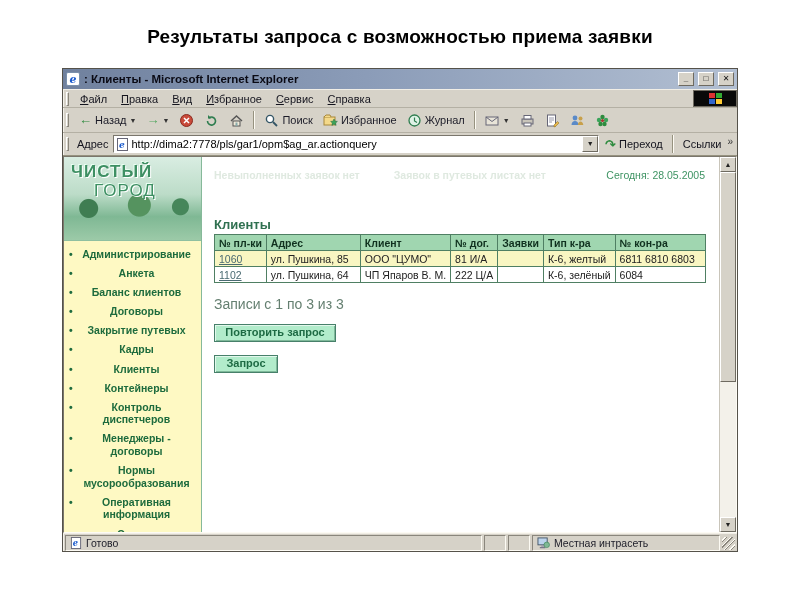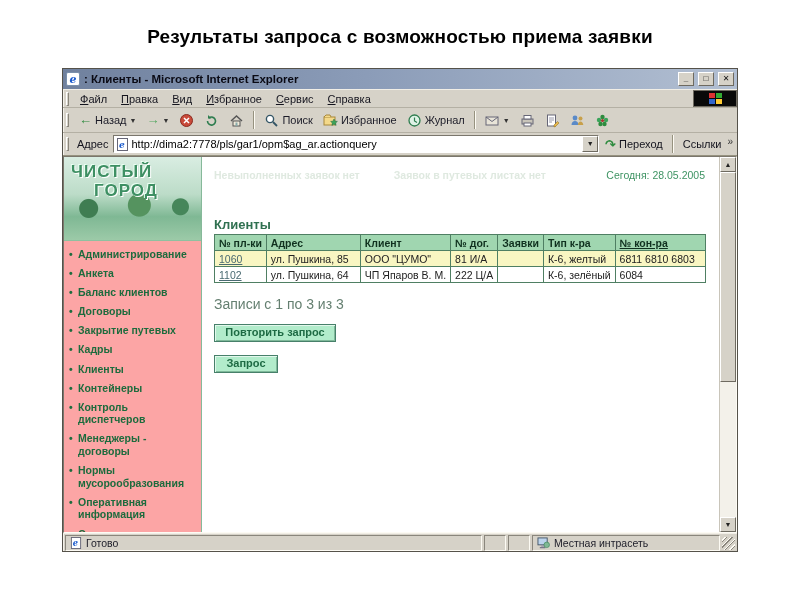--- a/index.html
+++ b/index.html
@@ -52,31 +52,31 @@
     border-color:#fff #6e6a60 #6e6a60 #fff; font-size:7px; text-align:center; line-height:14px; color:#222; }
   .go-btn { display:flex; align-items:center; gap:3px; font-size:11px; color:#14141e; padding:0 2px; }
   .go-arrow { color:#2e8b3e; font-size:13px; font-weight:bold; }
   .links-lbl { font-size:11px; color:#14141e; padding:0 2px; }
   .chev { font-size:10px; color:#333; position:relative; top:-3px; }
 
   
   .viewport { flex:1; display:flex; border:1px solid; border-color:#7a766c #fdfbf4 #fdfbf4 #7a766c;
     background:#fff; overflow:hidden; }
 
-  .sidebar { flex:0 0 138px; background:#fca5a5; border-right:1px solid #86b99a;
-    display:flex; flex-direction:column; overflow:hidden; }
+  .sidebar { flex:0 0 138px; background:#fef9c3; border-right:1px solid #86b99a;
+    display:flex; flex-direction:column; overflow:hidden;text-align:center; }
   .logo { flex:0 0 84px; position:relative; border-bottom:1px solid #8fc0a0; overflow:hidden;
     background:
       radial-gradient(circle at 18% 62%, #3f7d52 0 9px, transparent 10px),
       radial-gradient(circle at 55% 58%, #55935f 0 11px, transparent 12px),
       radial-gradient(circle at 85% 60%, #46865a 0 8px, transparent 9px),
       linear-gradient(180deg,#d9ede2 0%, #bcdcc8 45%, #7fb894 72%, #9ccaa8 100%); }
   .logo-l1 { position:absolute; left:7px; top:5px; font-size:17px; font-weight:bold; letter-spacing:1px;
     color:#3e8f63; text-shadow:1px 1px 0 #fff,-1px -1px 0 #eafff2; }
-  .logo-l2 { position:absolute; left:30px; top:24px; font-size:17px; font-weight:bold; letter-spacing:1px;
+  .logo-l2 { position:absolute; left:30px; top:24px; font-size:17px; font-weight:normal; letter-spacing:1px;
     color:#3e8f63; text-shadow:1px 1px 0 #fff,-1px -1px 0 #eafff2; }
   .side-menu { list-style:none; padding:7px 6px 0 5px; }
   .side-menu li { position:relative; padding-left:9px; margin:0 0 6.5px 0;
     font-size:10.5px; font-weight:bold; color:#1d6b3d; line-height:1.2; }
   .side-menu li::before { content:"•"; position:absolute; left:0; top:0; color:#1d6b3d; }
 
   .main { flex:1; background:#fff; padding:12px 10px 0 12px; position:relative; overflow:hidden; }
   .top-row { display:flex; gap:34px; align-items:baseline; }
   .faint-link { font-size:10.5px; font-weight:bold; color:#dfe9e0; }
   .date { margin-left:auto; font-size:10.5px; color:#3f9464; padding-right:4px; }
@@ -84,21 +84,21 @@
 
   table.clients { border-collapse:collapse; margin-top:2px; font-size:10.5px; }
   .clients th, .clients td { border:1px solid #4f7f63; padding:1px 4px; height:16px;
     white-space:nowrap; text-align:left; }
   .clients th { background:#a0d6b0; color:#10311f; font-weight:bold; }
   .clients td { color:#222; background:#fff; }
   .clients tr.hl td { background:#f9f6c2; }
   .clients th:nth-child(1){width:46px;} .clients th:nth-child(2){width:94px;}
   .clients th:nth-child(3){width:90px;} .clients th:nth-child(4){width:46px;}
   .clients th:nth-child(5){width:40px;} .clients th:nth-child(6){width:70px;}
-  .clients th:nth-child(7){width:90px;text-decoration:underline;}
+  .clients th:nth-child(7){width:90px;}
   .cell-link { color:#4a6a72; text-decoration:underline; cursor:pointer; }
 
   .records { margin-top:13px; font-size:14px; color:#647f70; }
   .btn { display:block; background:#b2eccb; border:1px solid #47806a; color:#1e6b44;
     font-weight:bold; font-size:11px; height:18px; text-align:center; line-height:15px;
     box-shadow:inset 1px 1px 0 #e2f8ec, inset -1px -1px 0 #7fb99a; cursor:pointer; }
   .btn-repeat { width:122px; margin-top:12px; }
   .btn-query { width:64px; margin-top:13px; }
 
   .scrollbar { flex:0 0 17px; background:#f3f1ea; position:relative; border-left:1px solid #c9c5ba; }

